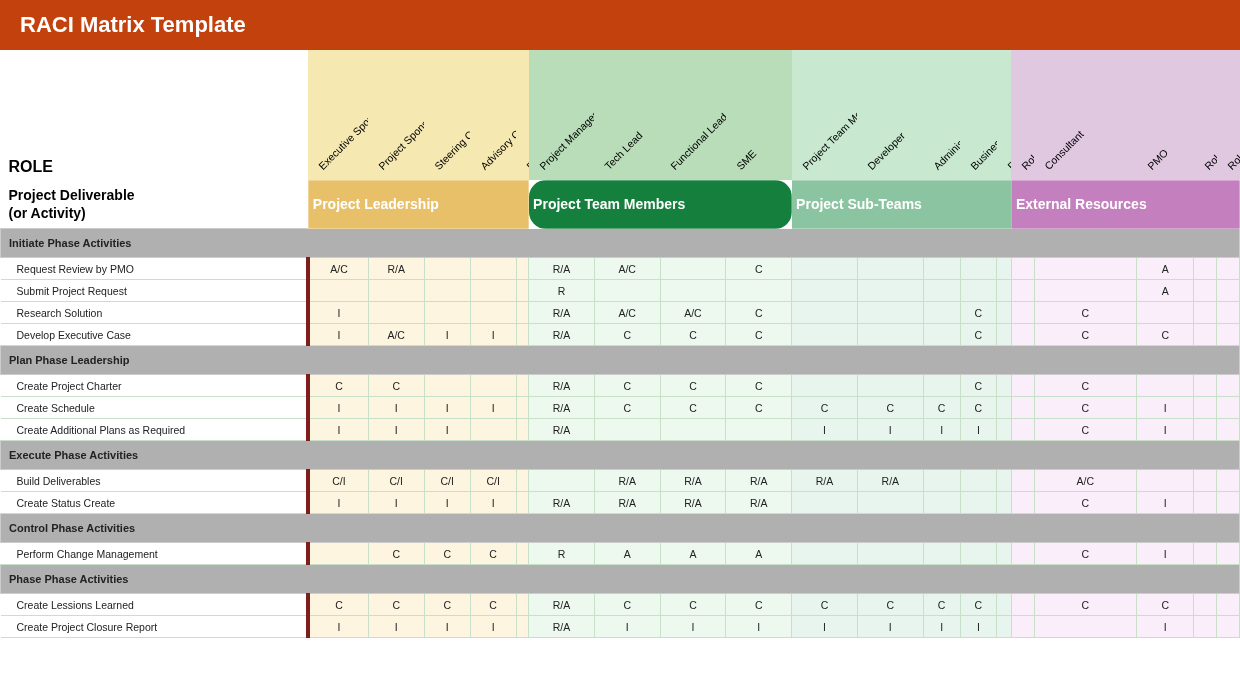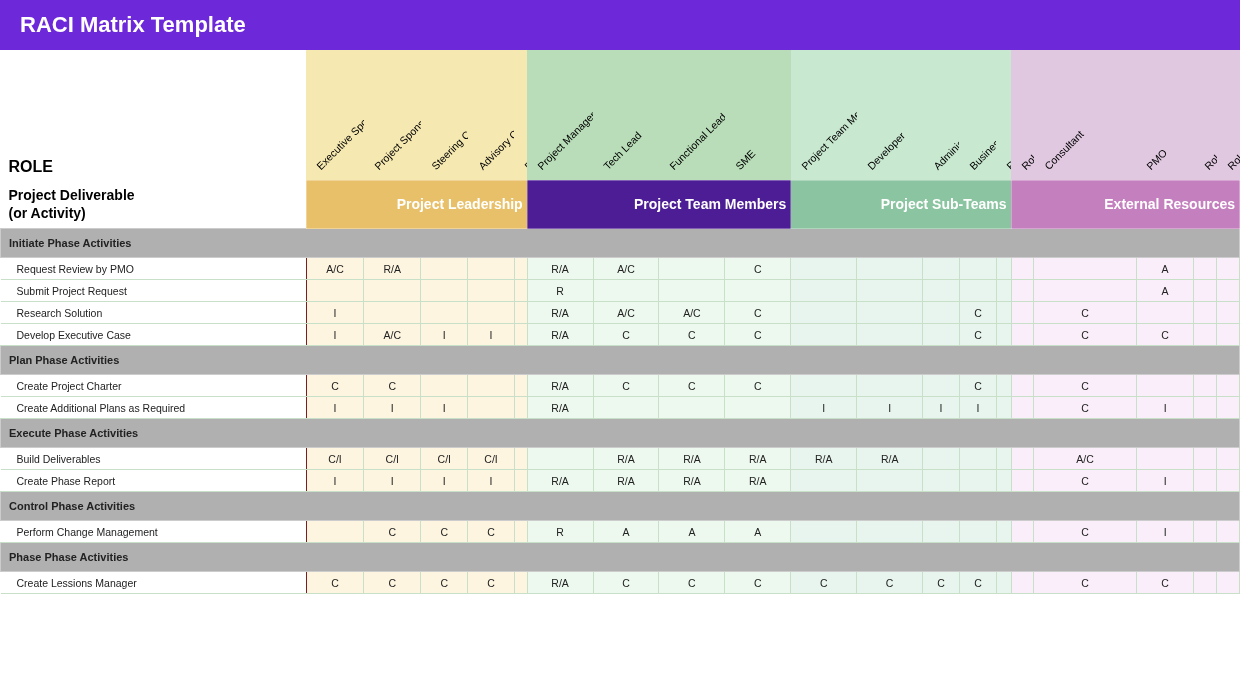--- a/index.html
+++ b/index.html
@@ -1,19 +1,19 @@
 <!DOCTYPE html>
 <html><head>
   <meta charset="utf-8">
   <style>
     * { box-sizing: border-box; margin: 0; padding: 0; }
     body { font-family: Arial, sans-serif; background: #fff; font-size: 11px; }
 
     .header {
-      background: #6d28d9;
+      background: #c2410c;
       color: white;
       font-size: 22px;
       font-weight: bold;
       padding: 12px 20px;
     }
 
     .main-container {
       overflow-x: auto;
     }
 
@@ -52,31 +52,31 @@
       font-size: 10.5px;
       font-weight: normal;
       position: absolute;
       bottom: 8px;
       left: 16px;
       line-height: 1;
     }
 
     
     .group-header {
-      text-align: right;
+      text-align: left;
       font-size: 14px;
       font-weight: bold;
       color: white;
       padding: 6px 4px;
       border: 1px solid rgba(255,255,255,0.3);
       margin-top: 44px;
     }
 
     .group-leadership { background: #e8c06a; }
-    .group-team { background: #4c1d95; }
+    .group-team { background: #15803d; border-radius: 17px; }
     .group-subteams { background: #8ac4a0; }
     .group-external { background: #c47fbe; }
 
     
     .section-header {
       background: #b0b0b0;
       font-weight: bold;
       font-size: 11px;
       padding: 4px 8px;
       color: #222;
@@ -90,21 +90,21 @@
       font-size: 10.5px;
       color: #222;
       height: 22px;
     }
 
     .activity-row .activity-name {
       text-align: left;
       padding-left: 16px;
       background: white;
       border-left: none;
-      border-right: 1px solid #7f1d1d;
+      border-right: 4px solid #7f1d1d;
     }
 
     .section-row td {
       border: 1px solid #ccc;
       padding: 8px 8px;
     }
 
     
     .col-leadership { background: #fdf5e0; }
     .col-team { background: #edf8ef; }
@@ -300,41 +300,63 @@
           <td class="col-subteams"></td>
           <td class="col-subteams">C</td>
           <td class="col-subteams"></td>
           <td class="col-external"></td>
           <td class="col-external">C</td>
           <td class="col-external">C</td>
           <td class="col-external"></td>
           <td class="col-external"></td>
         </tr>
         <tr class="section-row">
-          <td colspan="20" class="section-header">Plan Phase Activities</td>
+          <td colspan="20" class="section-header">Plan Phase Leadership</td>
         </tr>
         <tr class="activity-row">
           <td class="activity-name">Create Project Charter</td>
           <td class="col-leadership">C</td>
           <td class="col-leadership">C</td>
           <td class="col-leadership"></td>
           <td class="col-leadership"></td>
           <td class="col-leadership"></td>
           <td class="col-team">R/A</td>
           <td class="col-team">C</td>
           <td class="col-team">C</td>
           <td class="col-team">C</td>
           <td class="col-subteams"></td>
           <td class="col-subteams"></td>
           <td class="col-subteams"></td>
           <td class="col-subteams">C</td>
           <td class="col-subteams"></td>
           <td class="col-external"></td>
           <td class="col-external">C</td>
           <td class="col-external"></td>
+          <td class="col-external"></td>
+          <td class="col-external"></td>
+        </tr>
+        <tr class="activity-row">
+          <td class="activity-name">Create Schedule</td>
+          <td class="col-leadership">I</td>
+          <td class="col-leadership">I</td>
+          <td class="col-leadership">I</td>
+          <td class="col-leadership">I</td>
+          <td class="col-leadership"></td>
+          <td class="col-team">R/A</td>
+          <td class="col-team">C</td>
+          <td class="col-team">C</td>
+          <td class="col-team">C</td>
+          <td class="col-subteams">C</td>
+          <td class="col-subteams">C</td>
+          <td class="col-subteams">C</td>
+          <td class="col-subteams">C</td>
+          <td class="col-subteams"></td>
+          <td class="col-external"></td>
+          <td class="col-external">C</td>
+          <td class="col-external">I</td>
           <td class="col-external"></td>
           <td class="col-external"></td>
         </tr>
         <tr class="activity-row">
           <td class="activity-name">Create Additional Plans as Required</td>
           <td class="col-leadership">I</td>
           <td class="col-leadership">I</td>
           <td class="col-leadership">I</td>
           <td class="col-leadership"></td>
           <td class="col-leadership"></td>
@@ -372,21 +394,21 @@
           <td class="col-subteams"></td>
           <td class="col-subteams"></td>
           <td class="col-subteams"></td>
           <td class="col-external"></td>
           <td class="col-external">A/C</td>
           <td class="col-external"></td>
           <td class="col-external"></td>
           <td class="col-external"></td>
         </tr>
         <tr class="activity-row">
-          <td class="activity-name">Create Phase Report</td>
+          <td class="activity-name">Create Status Create</td>
           <td class="col-leadership">I</td>
           <td class="col-leadership">I</td>
           <td class="col-leadership">I</td>
           <td class="col-leadership">I</td>
           <td class="col-leadership"></td>
           <td class="col-team">R/A</td>
           <td class="col-team">R/A</td>
           <td class="col-team">R/A</td>
           <td class="col-team">R/A</td>
           <td class="col-subteams"></td>
@@ -422,36 +444,58 @@
           <td class="col-external"></td>
           <td class="col-external">C</td>
           <td class="col-external">I</td>
           <td class="col-external"></td>
           <td class="col-external"></td>
         </tr>
         <tr class="section-row">
           <td colspan="20" class="section-header">Phase Phase Activities</td>
         </tr>
         <tr class="activity-row">
-          <td class="activity-name">Create Lessions Manager</td>
-          <td class="col-leadership">C</td>
-          <td class="col-leadership">C</td>
-          <td class="col-leadership">C</td>
-          <td class="col-leadership">C</td>
-          <td class="col-leadership"></td>
-          <td class="col-team">R/A</td>
-          <td class="col-team">C</td>
-          <td class="col-team">C</td>
-          <td class="col-team">C</td>
-          <td class="col-subteams">C</td>
-          <td class="col-subteams">C</td>
-          <td class="col-subteams">C</td>
-          <td class="col-subteams">C</td>
-          <td class="col-subteams"></td>
-          <td class="col-external"></td>
-          <td class="col-external">C</td>
-          <td class="col-external">C</td>
+          <td class="activity-name">Create Lessions Learned</td>
+          <td class="col-leadership">C</td>
+          <td class="col-leadership">C</td>
+          <td class="col-leadership">C</td>
+          <td class="col-leadership">C</td>
+          <td class="col-leadership"></td>
+          <td class="col-team">R/A</td>
+          <td class="col-team">C</td>
+          <td class="col-team">C</td>
+          <td class="col-team">C</td>
+          <td class="col-subteams">C</td>
+          <td class="col-subteams">C</td>
+          <td class="col-subteams">C</td>
+          <td class="col-subteams">C</td>
+          <td class="col-subteams"></td>
+          <td class="col-external"></td>
+          <td class="col-external">C</td>
+          <td class="col-external">C</td>
+          <td class="col-external"></td>
+          <td class="col-external"></td>
+        </tr>
+        <tr class="activity-row">
+          <td class="activity-name">Create Project Closure Report</td>
+          <td class="col-leadership">I</td>
+          <td class="col-leadership">I</td>
+          <td class="col-leadership">I</td>
+          <td class="col-leadership">I</td>
+          <td class="col-leadership"></td>
+          <td class="col-team">R/A</td>
+          <td class="col-team">I</td>
+          <td class="col-team">I</td>
+          <td class="col-team">I</td>
+          <td class="col-subteams">I</td>
+          <td class="col-subteams">I</td>
+          <td class="col-subteams">I</td>
+          <td class="col-subteams">I</td>
+          <td class="col-subteams"></td>
+          <td class="col-external"></td>
+          <td class="col-external"></td>
+          <td class="col-external">I</td>
           <td class="col-external"></td>
           <td class="col-external"></td>
         </tr>
       </tbody>
 </table>
 </div>
 
 </body></html>

